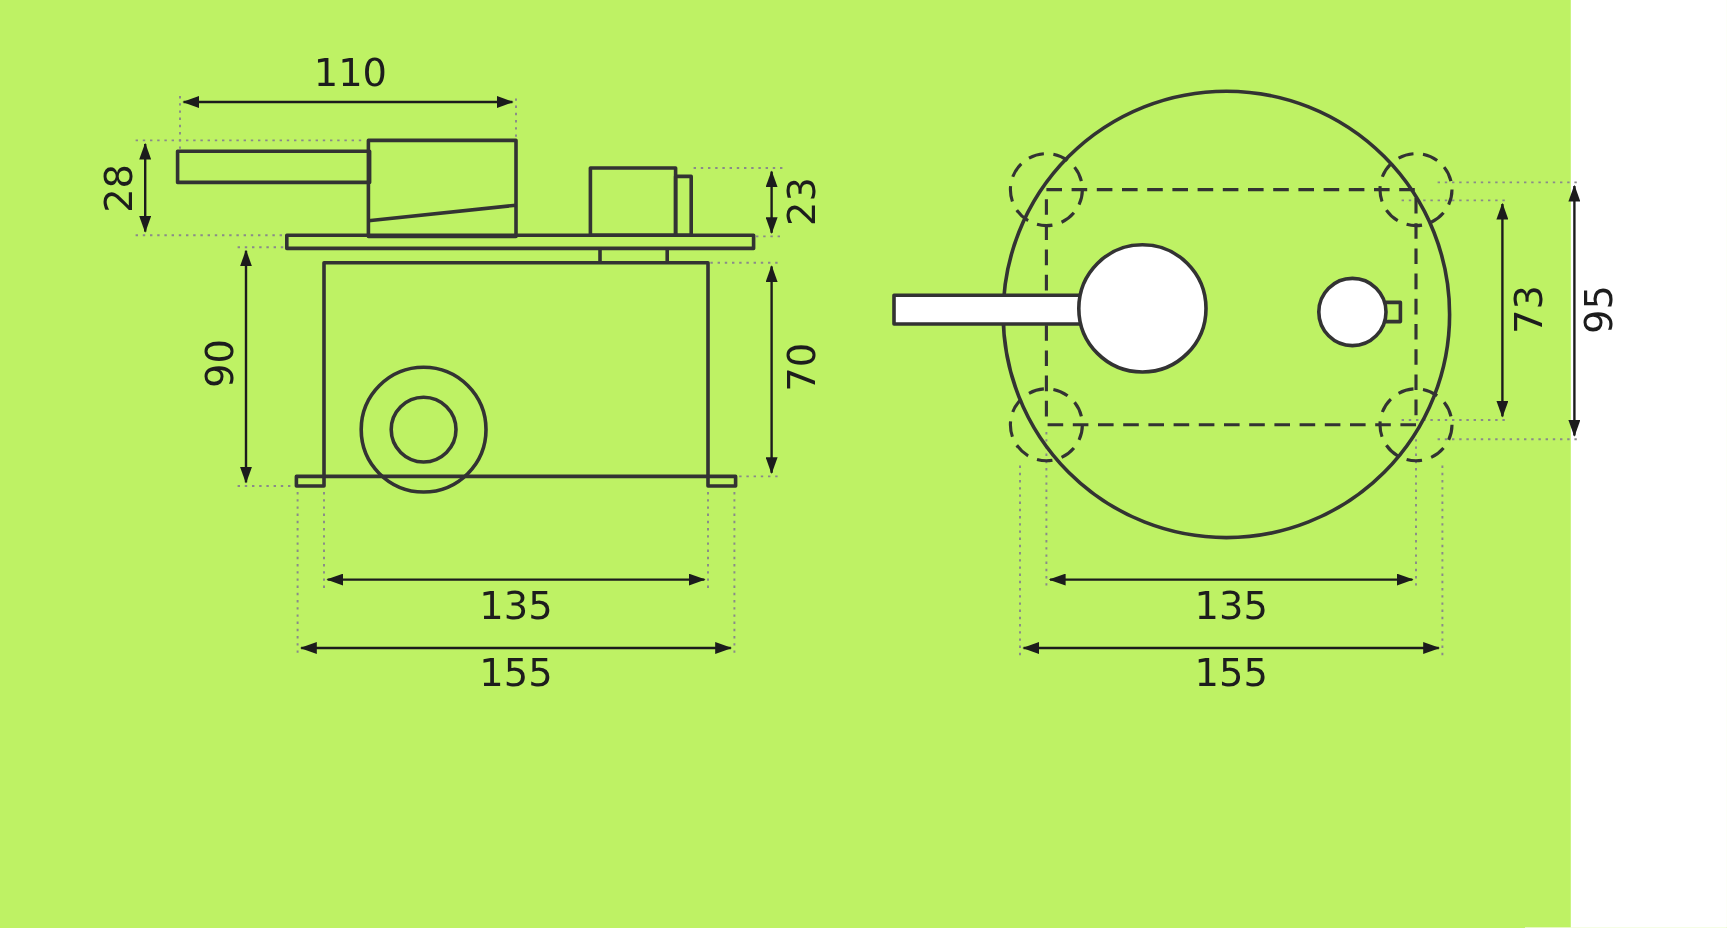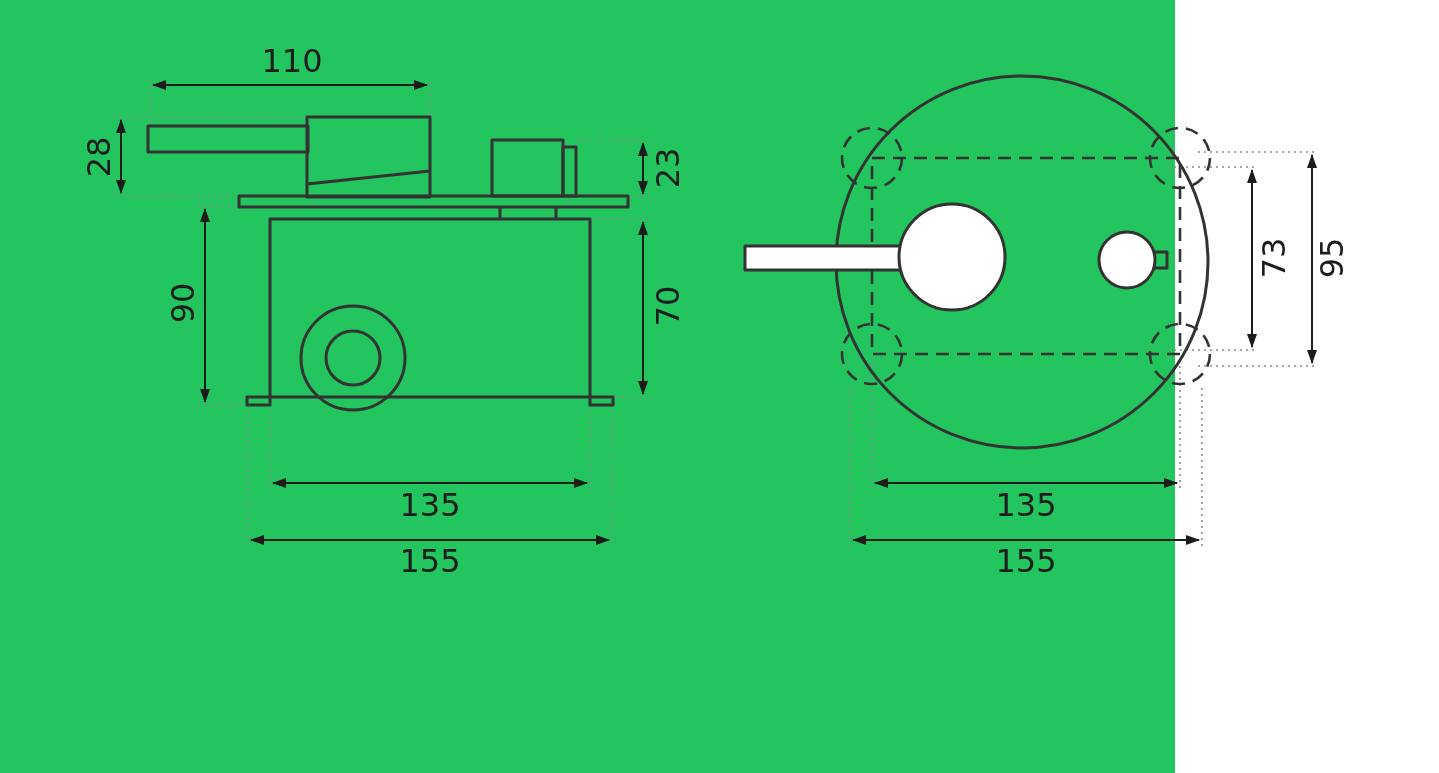--- a/index.html
+++ b/index.html
@@ -4,21 +4,21 @@
 <style>
   html,body{
     margin:0;
     padding:0;
     background:#ffffff;
     width:1439px;
     height:773px;
     overflow:hidden;
     font-family:"DejaVu Sans", sans-serif;
   }
-  .stage{position:relative;width:1175px;height:773px;background:#22c55e;}
+  .stage{position:relative;width:1309px;height:773px;background:#bef264;}
   svg{display:block;}
   .line{stroke:#333333;stroke-width:3;fill:none;stroke-linejoin:round;stroke-linecap:butt;}
   .linefill{stroke:#333333;stroke-width:3;fill:#ffffff;stroke-linejoin:round;}
   .dash{stroke:#333333;stroke-width:2.6;fill:none;stroke-dasharray:13 8;}
   .dim{stroke:#1c1c1c;stroke-width:2;fill:none;}
   .ext{stroke:#8a8a8a;stroke-width:1.6;fill:none;stroke-dasharray:2 4;}
   text.dimlabel{
     font-family:"DejaVu Sans", sans-serif;
     font-size:32px;
     fill:#1d1d1d;

